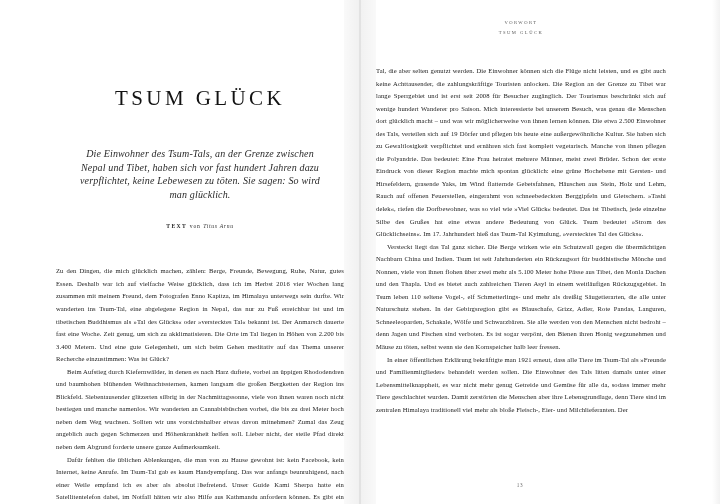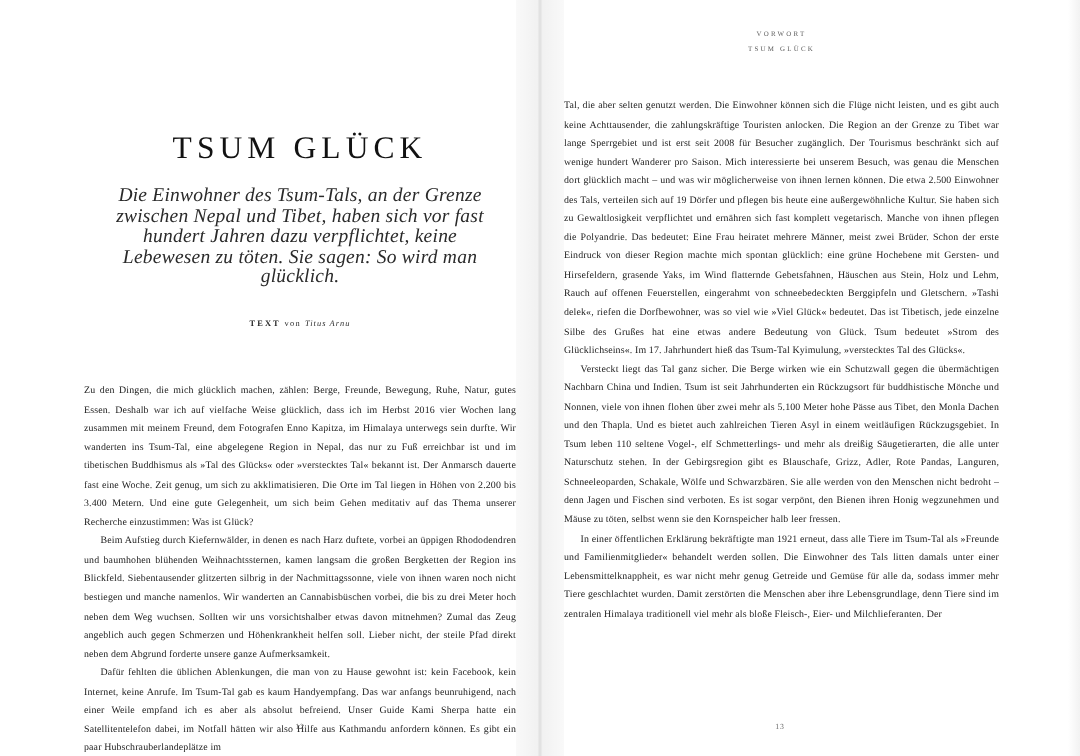--- a/index.html
+++ b/index.html
@@ -84,25 +84,25 @@
     font-size: 21px;
     letter-spacing: 3.4px;
     font-weight: 400;
     margin: 0;
     padding-top: 86px;
     color: #121212;
     font-family: "Liberation Serif", "DejaVu Serif", serif;
   }
 
   .standfirst {
-    margin: 12px auto 0 auto;
+    margin: 36px auto 0 auto;
     width: 252px;
     text-align: center;
     font-style: italic;
-    font-size: 13px;
+    font-size: 10px;
     line-height: 13.6px;
     color: #2a2a2a;
     letter-spacing: 0.15px;
   }
 
   .byline {
     margin: 22px auto 0 auto;
     text-align: center;
     font-size: 5.6px;
     letter-spacing: 1.1px;

